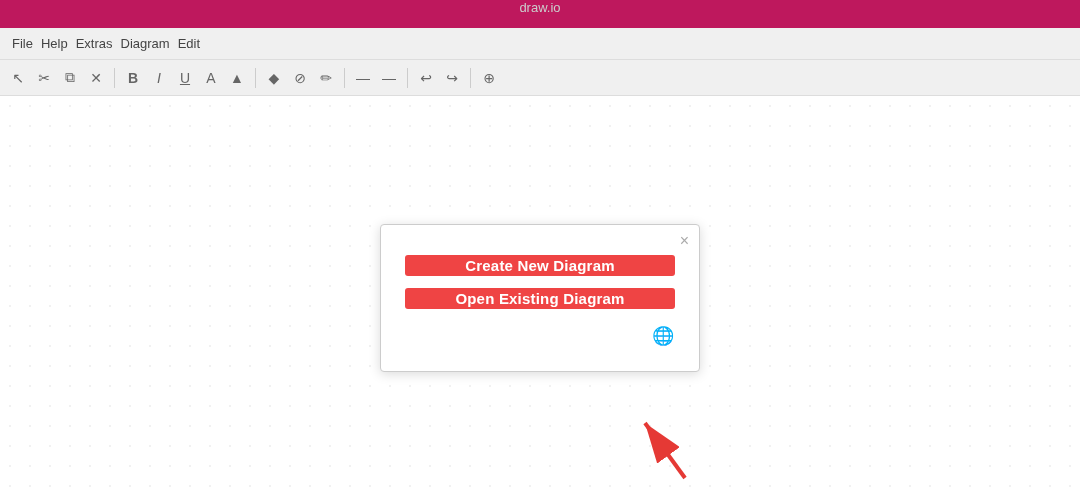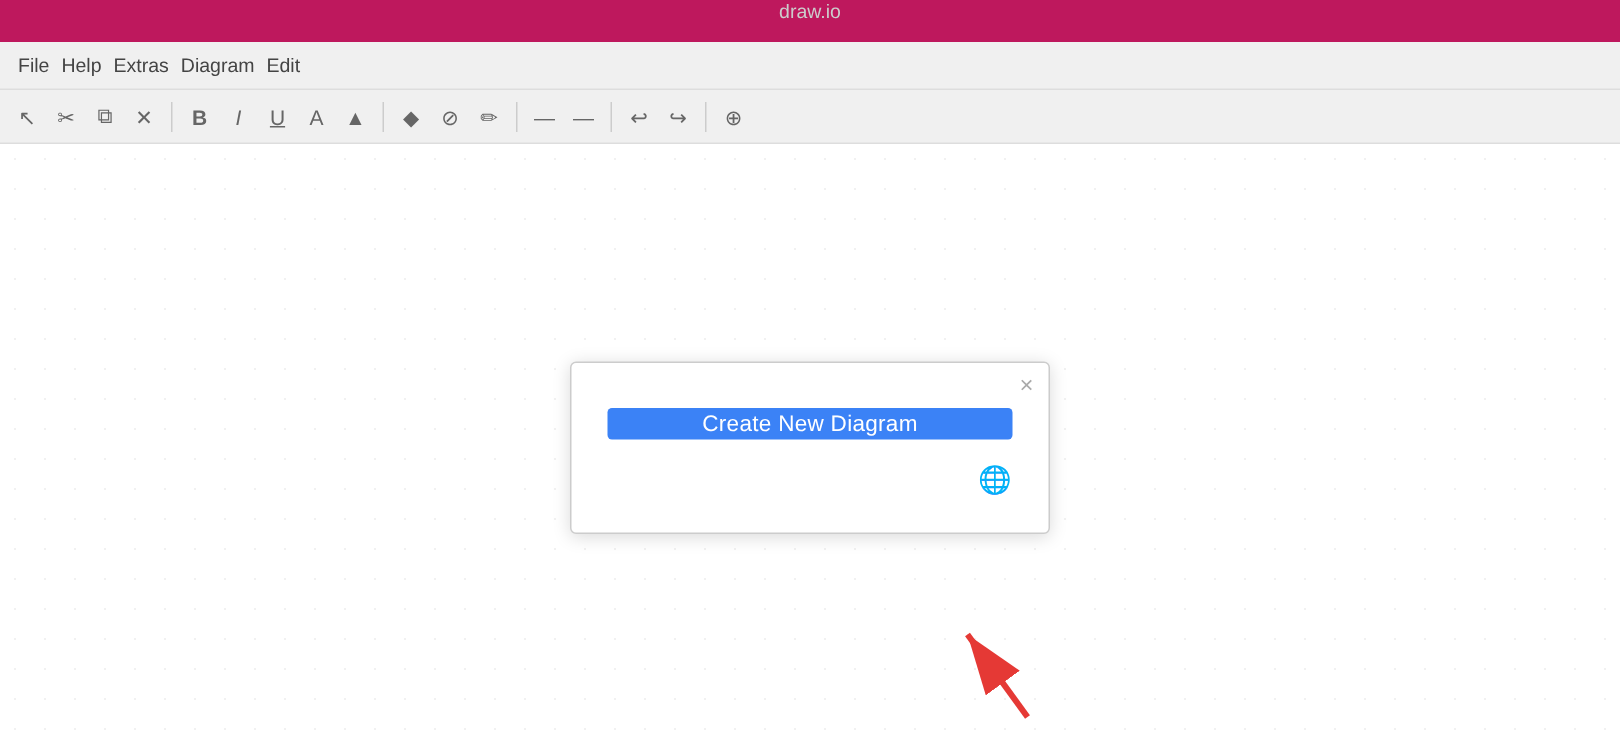--- a/index.html
+++ b/index.html
@@ -115,26 +115,26 @@
       color: #aaa;
       cursor: pointer;
       line-height: 1;
     }
 
     .dialog-btn {
       display: block;
       width: 100%;
       padding: 2px 0;
       margin-bottom: 12px;
-      background: #3b82f6;
+      background: #ef4444;
       color: #fff;
       border: none;
       border-radius: 3px;
       font-size: 15px;
-      font-weight: 400;
+      font-weight: 700;
       cursor: pointer;
       text-align: center;
       letter-spacing: 0.2px;
     }
 
     .dialog-btn:last-of-type {
       margin-bottom: 0;
     }
 
     #dialog-footer {
@@ -204,20 +204,21 @@
 <div id="canvas">
 
   <div id="dialog-overlay">
 
     <div id="dialog" style="position:relative;">
 
       <span id="dialog-close">×</span>
 
       <button class="dialog-btn">Create New Diagram</button>
 
+      <button class="dialog-btn">Open Existing Diagram</button>
 
       <div id="dialog-footer">
         <span class="globe-icon">🌐</span>
       </div>
 
     </div>
 
     <svg style="position:absolute; left:50%; top:50%; transform:translate(calc(50% + 65px), calc(50% + 80px)); pointer-events:none;" width="60" height="70" viewBox="0 0 60 70">
       <defs>
         <marker id="arrowhead" markerWidth="10" markerHeight="7" refX="10" refY="3.5" orient="auto">

